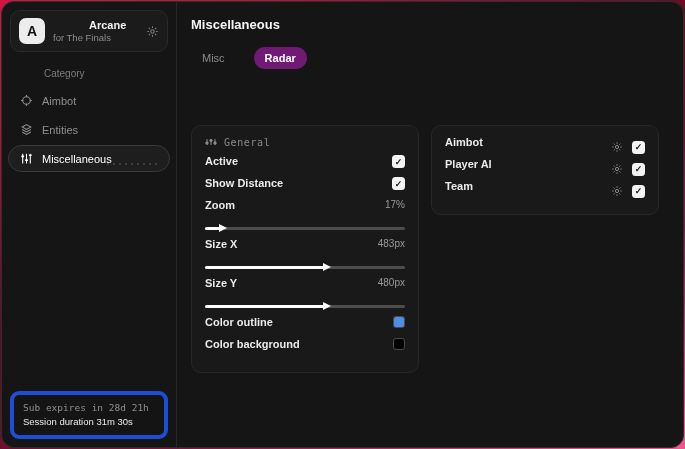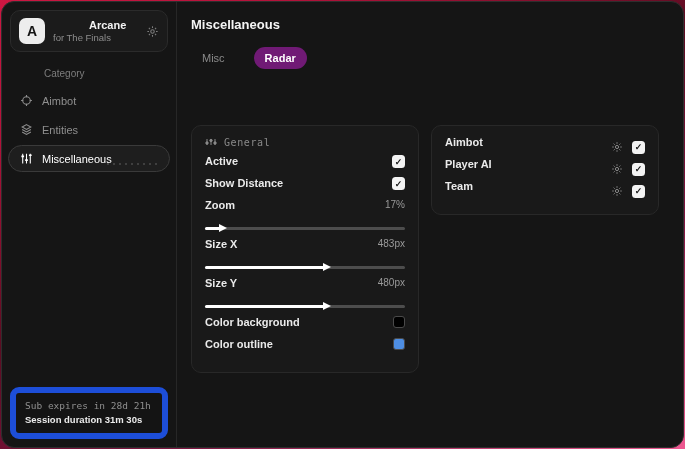--- a/index.html
+++ b/index.html
@@ -36,24 +36,24 @@
   }
   .nav-item .nicon { display:flex; color:inherit; }
   .nav-item.active { color:#ffffff; background:#1e1e1e; border-color:#3a3a3a; }
   .nav-item.active .dots {
     position:absolute; right:12px; bottom:5px; width:52px; height:4px;
     background-image:radial-gradient(circle,#3f3f3f 1px, transparent 1.2px);
     background-size:6px 4px;
   }
   .side-spacer { flex:1; }
   .footer-card {
-    margin:8px; padding:7px 9px 8px; border:6px solid #1d4ed8; border-radius:9px; background:#141414;
+    margin:8px; padding:7px 9px 8px; border:4px solid #1d4ed8; border-radius:9px; background:#141414;
   }
   .footer-line1 { font-family:"DejaVu Sans Mono", monospace; font-size:9.5px; color:#8f8f8f; margin-bottom:3px; white-space:nowrap; }
-  .footer-line2 { font-size:9.5px; font-weight:700; color:#ececec; white-space:nowrap; }
+  .footer-line2 { font-size:9.5px; font-weight:400; color:#ececec; white-space:nowrap; }
   
   .main { flex:1; padding:15px 14px; }
   .page-title { font-size:13px; font-weight:700; color:#f5f5f5; margin-bottom:15px; }
   .tabs { display:flex; gap:18px; margin-bottom:16px; }
   .tab { font-size:11px; padding:5px 11px; border-radius:999px; color:#8a8a8a; cursor:default; }
   .tab.active { background:#701a75; color:#ffffff; font-weight:600; }
   .panels { display:flex; gap:12px; align-items:flex-start; }
   .panel {
     width:228px; background:#191919; border:1px solid #282828; border-radius:10px;
     padding:10px 13px 12px;
@@ -212,27 +212,27 @@
           <span class="row-label">Size Y</span>
           <span class="row-value">480px</span>
         </div>
         <div class="slider">
           <div class="slider-track"></div>
           <div class="slider-fill" style="width: 60%;"></div>
           <div class="slider-thumb" style="left: 60%;"></div>
         </div>
 
         <div class="row">
+          <span class="row-label">Color outline</span>
+          <span class="swatch" style="background: rgb(78, 142, 227);"></span>
+        </div>
+
+        <div class="row">
           <span class="row-label">Color background</span>
           <span class="swatch" style="background: rgb(0, 0, 0);"></span>
-        </div>
-
-        <div class="row">
-          <span class="row-label">Color outline</span>
-          <span class="swatch" style="background: rgb(78, 142, 227);"></span>
         </div>
       </div>
 
       <div class="panel">
 
         <div class="row">
           <span class="row-label">Aimbot</span>
           <span class="rowgear">
             <span class="gico">
               <svg width="12" height="12" viewBox="0 0 24 24" fill="none" stroke="currentColor" stroke-width="2">

